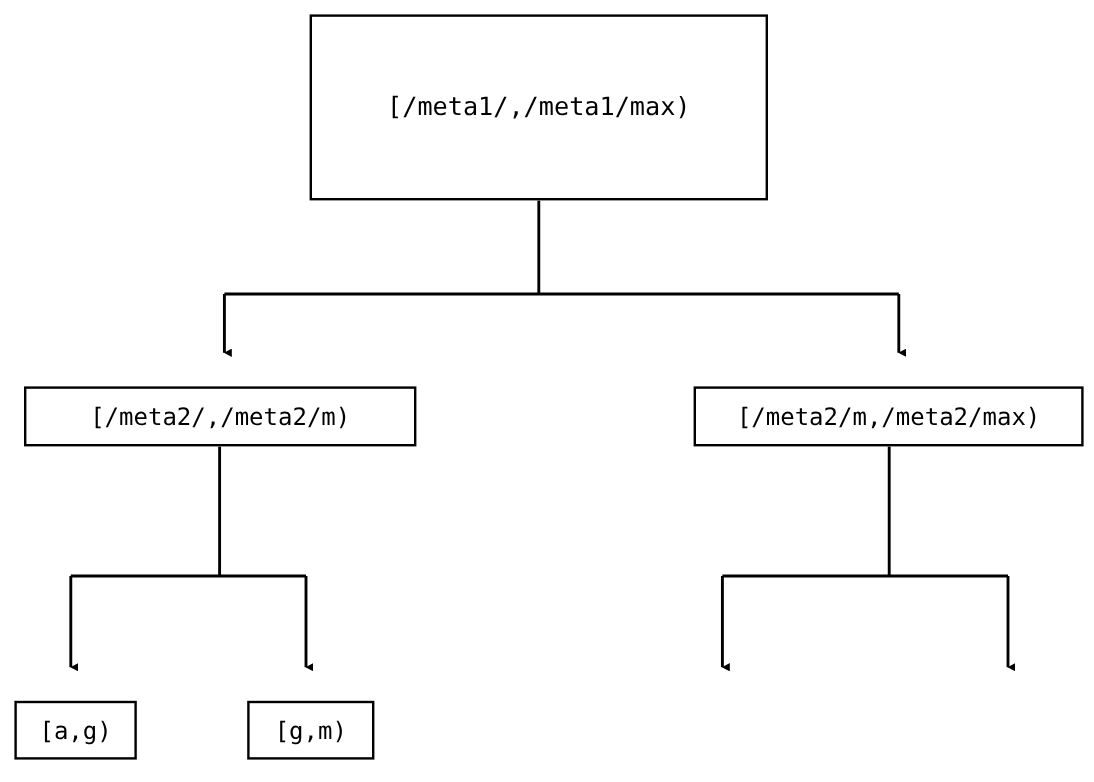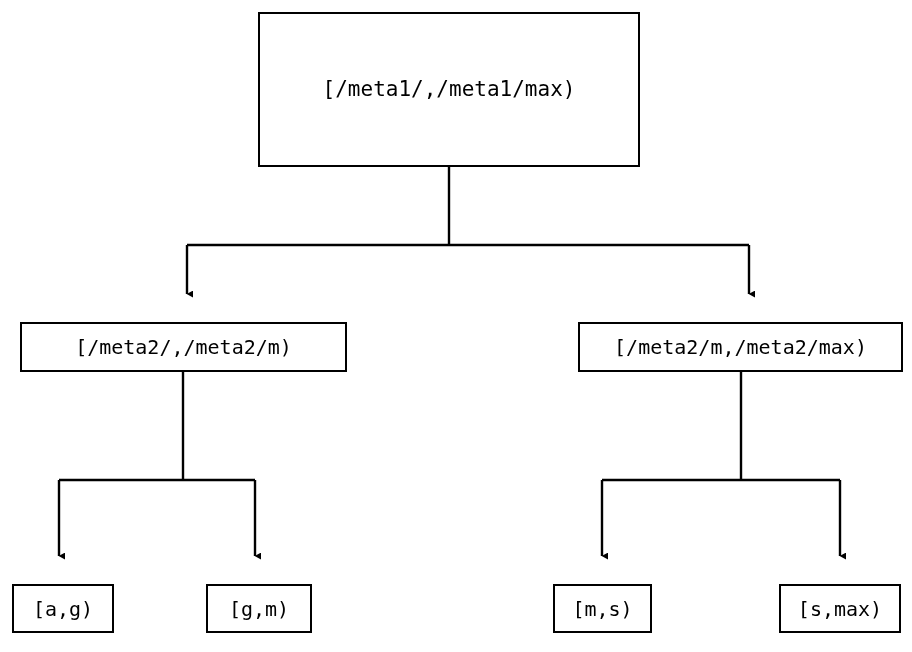--- a/index.html
+++ b/index.html
@@ -119,21 +119,15 @@
   </div>
 
   <div class="node leaf" id="node-leaf-ag">
     <span class="node-label">[a,g)</span>
   </div>
 
   <div class="node leaf" id="node-leaf-gm">
     <span class="node-label">[g,m)</span>
   </div>
 
-  <div class="node leaf" id="node-leaf-ms">
-    <span class="node-label">[m,s)</span>
-  </div>
 
-  <div class="node leaf" id="node-leaf-smax">
-    <span class="node-label">[s,max)</span>
-  </div>
 
 </div>
 
 </body></html>

